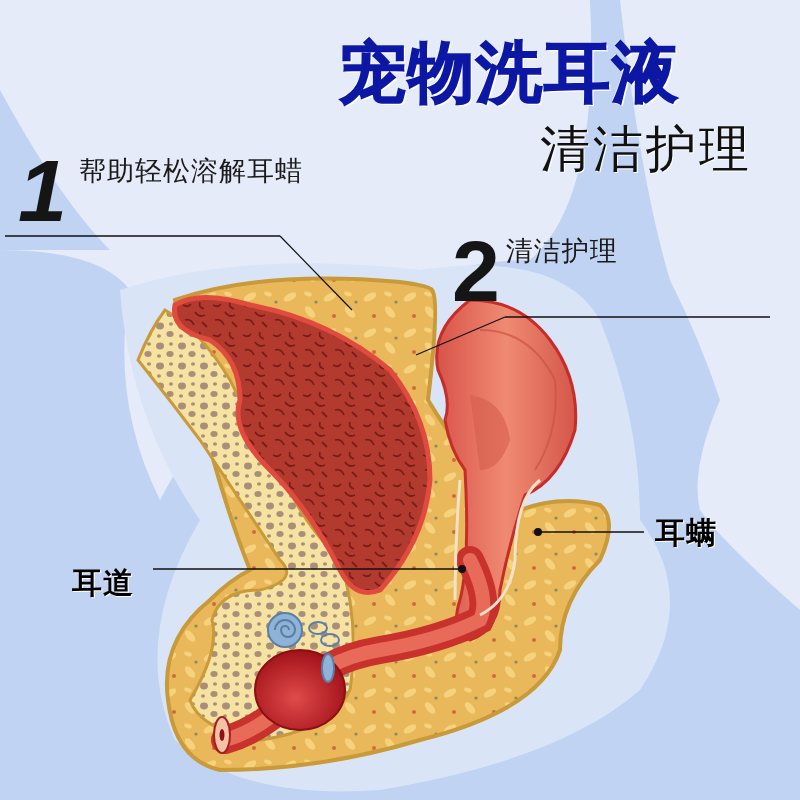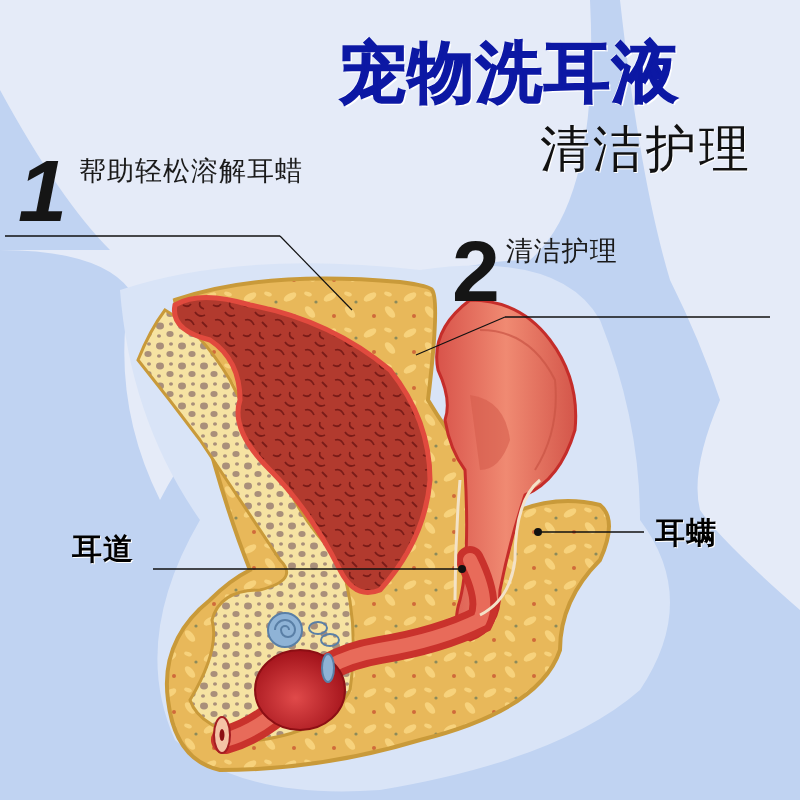--- a/index.html
+++ b/index.html
@@ -16,21 +16,21 @@
     line-height: 78px; color: #151515; }
   .point-num.italic { font-style: italic; }
   .point-lines { display: flex; flex-direction: column; }
   .point-line { font-size: 27px; line-height: 38px; color: #1a1a1a; white-space: nowrap; letter-spacing: 1px; }
   .p1 { left: 18px; top: 152px; }
   .p1 .point-num { margin-right: 12px; }
   .p2 { left: 452px; top: 232px; }
   .p2 .point-num { font-size: 86px; line-height: 78px; margin-right: 6px; }
   .callout { position: absolute; font-size: 30px; font-weight: 700; color: #000000; white-space: nowrap;
     text-shadow: 1px 1px 0 #fff; letter-spacing: 1px; }
-  .c-ear-canal { left: 72px; top: 529px; }
+  .c-ear-canal { left: 72px; top: 563px; }
   .c-ear-mite { left: 655px; top: 513px; }
 </style>
 </head>
 <body>
 
 <svg class="bg-svg" viewBox="0 0 800 800" xmlns="http://www.w3.org/2000/svg">
   <defs>
     <pattern id="bonePat" width="22" height="20" patternUnits="userSpaceOnUse">
       <rect width="22" height="20" fill="#f6e3a2"></rect>
       <ellipse cx="6" cy="6" rx="4" ry="3.4" fill="#a98f7a"></ellipse>

